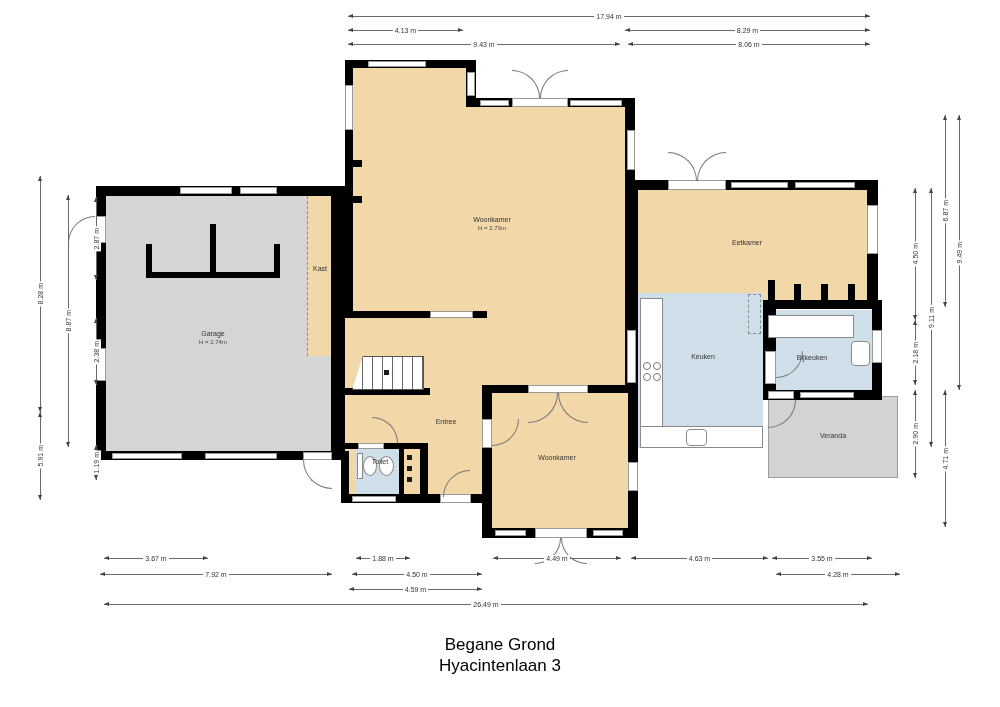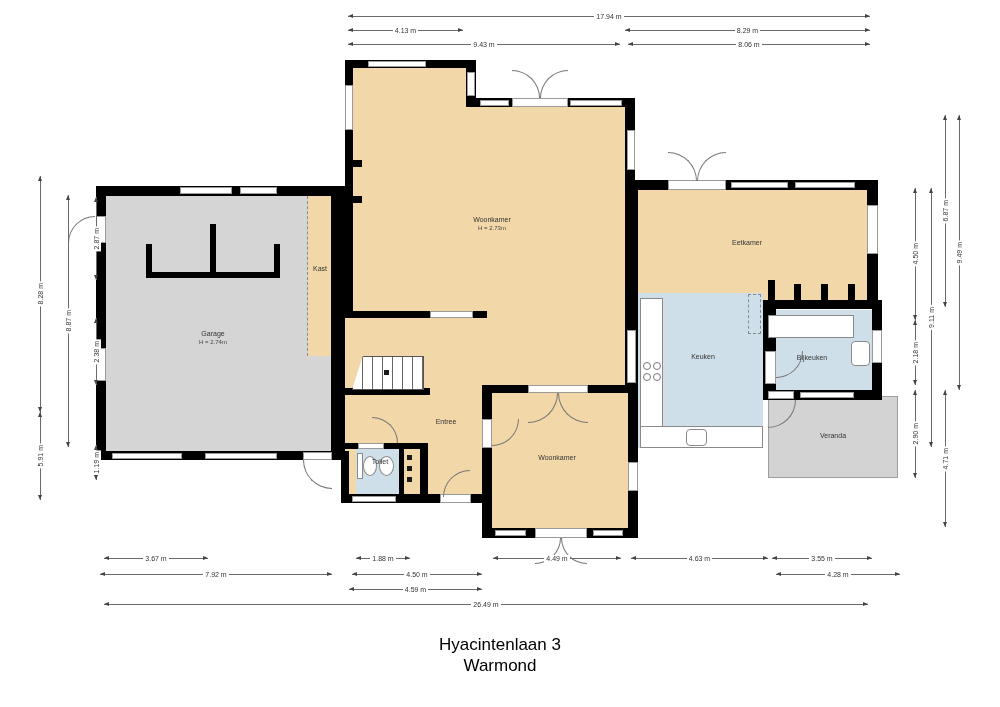--- a/index.html
+++ b/index.html
@@ -281,16 +281,16 @@
         <span class="dim-label">6.87 m</span>
       </div>
       <div class="dim-v" style="left: 941px; top: 390px; height: 137px;">
         <span class="dim-label">4.71 m</span>
       </div>
       <div class="dim-v" style="left: 955px; top: 115px; height: 275px;">
         <span class="dim-label">9.49 m</span>
       </div>
     </div>
   <div class="title">
+    <div>Begane Grond</div>
     <div>Hyacintenlaan 3</div>
-    <div>Warmond</div>
   </div>
 </div>
 
 </body></html>

